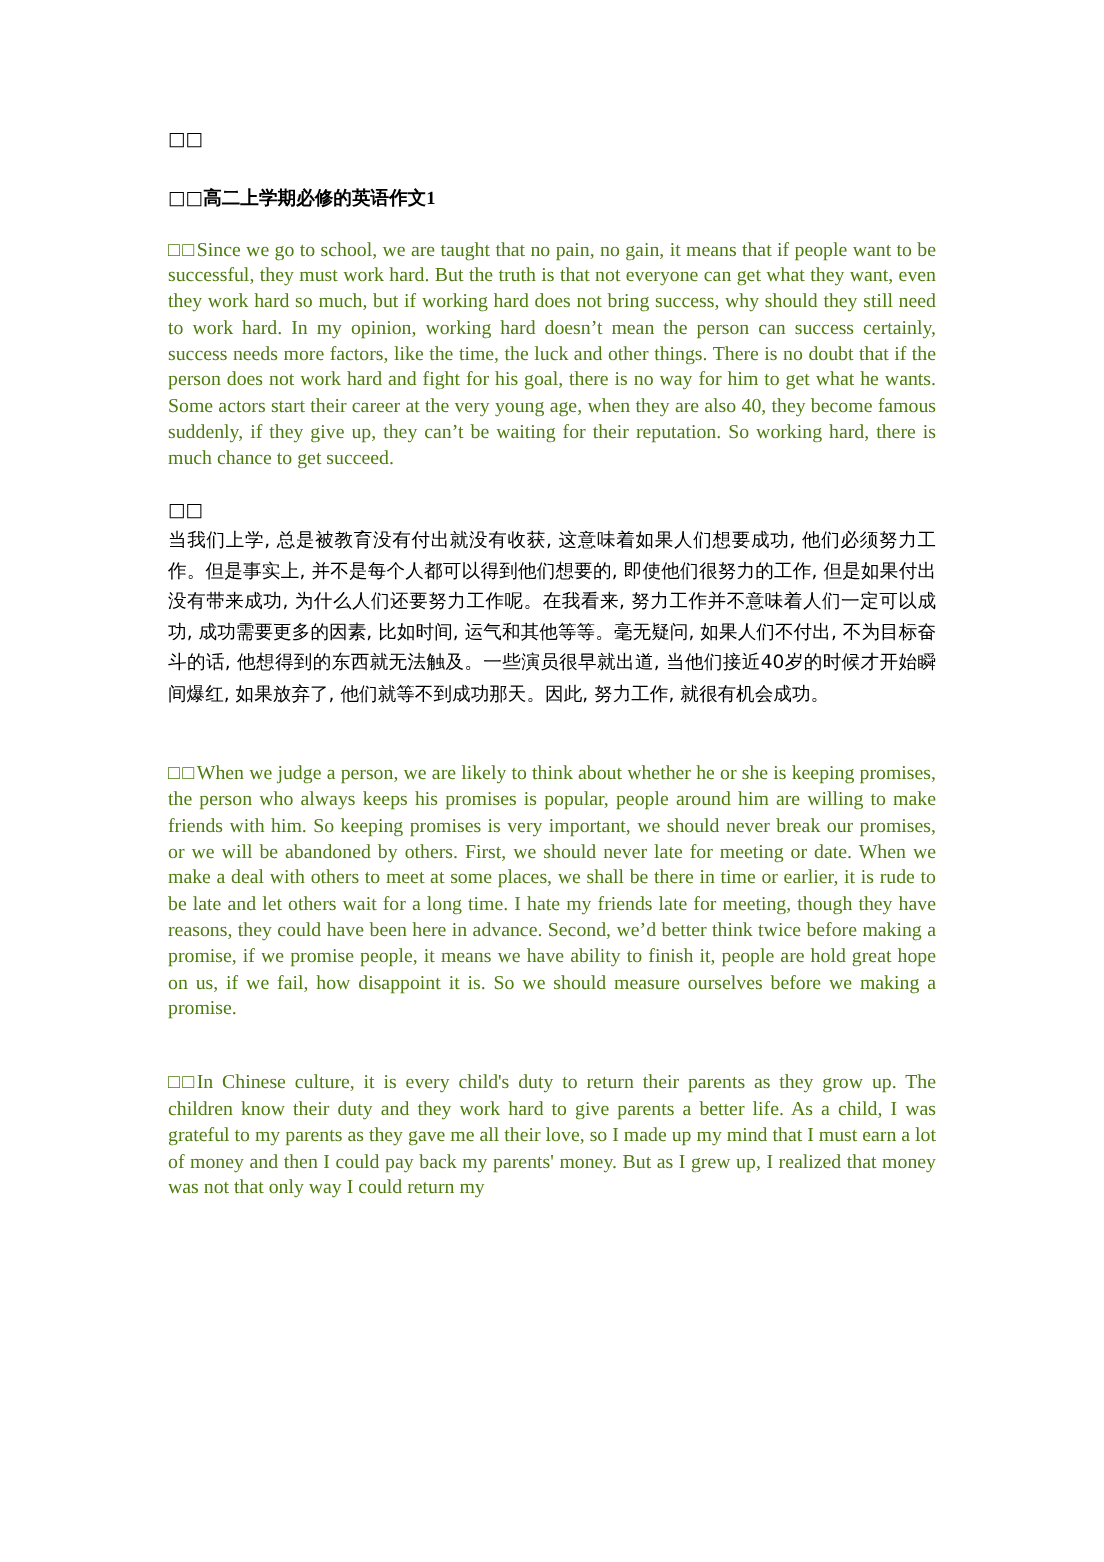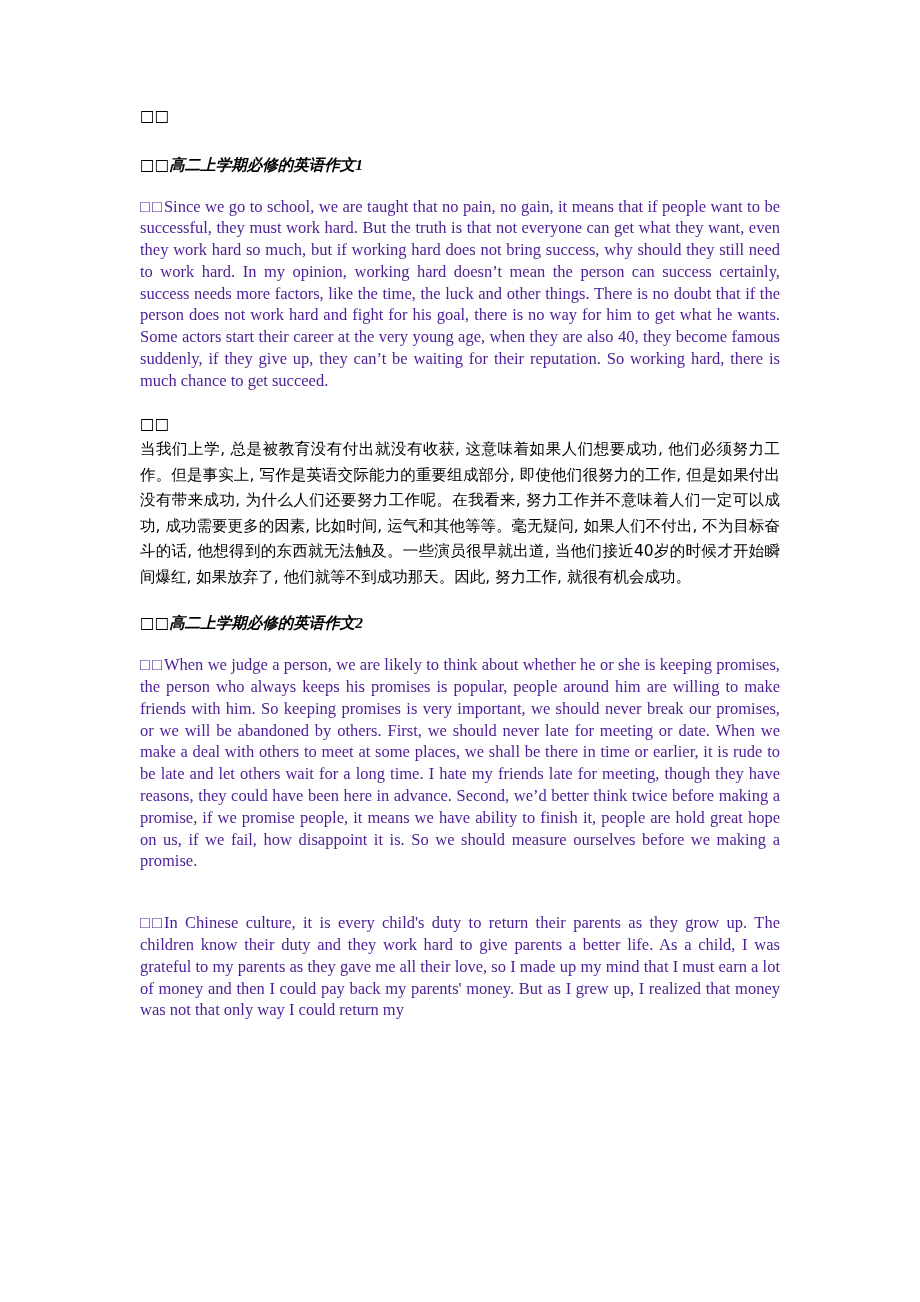--- a/index.html
+++ b/index.html
@@ -35,29 +35,28 @@
     letter-spacing: 0px;
     text-align: justify;
     color: #000000;
     font-weight: 500;
   }
   .para-en {
     font-family: "Liberation Serif", serif;
     font-size: 16.5px;
     line-height: 21.8px;
     text-align: justify;
-    color: #4c1d95;
+    color: #4d7c0f;
   }
   .heading {
     font-family: "DejaVu Sans", sans-serif;
     font-size: 15.5px;
     line-height: 22px;
     font-weight: 700;
     color: #000000;
-    font-style: italic;
   }
   .heading .num {
     font-family: "Liberation Serif", serif;
     font-weight: 700;
   }
   .gap-lead {
     margin-bottom: 2px;
   }
   .spacer-md { height: 20px; }
   .spacer-lg { height: 22px; }
@@ -78,25 +77,24 @@
 
     <div class="heading"><span>□□</span><span>高二上学期必修的英语作文</span><span class="num">1</span></div>
 
     <div class="spacer-md"></div>
 
     <p class="para-en"><span class="box-ind">□□</span><span>Since we go to school, we are taught that no pain, no gain, it means that if people want to be successful, they must work hard. But the truth is that not everyone can get what they want, even they work hard so much, but if working hard does not bring success, why should they still need to work hard. In my opinion, working hard doesn’t mean the person can success certainly, success needs more factors, like the time, the luck and other things. There is no doubt that if the person does not work hard and fight for his goal, there is no way for him to get what he wants. Some actors start their career at the very young age, when they are also 40, they become famous suddenly, if they give up, they can’t be waiting for their reputation. So working hard, there is much chance to get succeed.</span></p>
 
     <div class="spacer-md"></div>
 
     <div class="para-cn">□□</div>
-    <p class="para-cn">当我们上学, 总是被教育没有付出就没有收获, 这意味着如果人们想要成功, 他们必须努力工作。但是事实上, 写作是英语交际能力的重要组成部分, 即使他们很努力的工作, 但是如果付出没有带来成功, 为什么人们还要努力工作呢。在我看来, 努力工作并不意味着人们一定可以成功, 成功需要更多的因素, 比如时间, 运气和其他等等。毫无疑问, 如果人们不付出, 不为目标奋斗的话, 他想得到的东西就无法触及。一些演员很早就出道, 当他们接近40岁的时候才开始瞬间爆红, 如果放弃了, 他们就等不到成功那天。因此, 努力工作, 就很有机会成功。</p>
+    <p class="para-cn">当我们上学, 总是被教育没有付出就没有收获, 这意味着如果人们想要成功, 他们必须努力工作。但是事实上, 并不是每个人都可以得到他们想要的, 即使他们很努力的工作, 但是如果付出没有带来成功, 为什么人们还要努力工作呢。在我看来, 努力工作并不意味着人们一定可以成功, 成功需要更多的因素, 比如时间, 运气和其他等等。毫无疑问, 如果人们不付出, 不为目标奋斗的话, 他想得到的东西就无法触及。一些演员很早就出道, 当他们接近40岁的时候才开始瞬间爆红, 如果放弃了, 他们就等不到成功那天。因此, 努力工作, 就很有机会成功。</p>
 
     <div class="spacer-lg"></div>
 
-    <div class="heading"><span>□□</span><span>高二上学期必修的英语作文</span><span class="num">2</span></div>
 
     <div class="spacer-md"></div>
 
     <p class="para-en"><span class="box-ind">□□</span><span>When we judge a person, we are likely to think about whether he or she is keeping promises, the person who always keeps his promises is popular, people around him are willing to make friends with him. So keeping promises is very important, we should never break our promises, or we will be abandoned by others. First, we should never late for meeting or date. When we make a deal with others to meet at some places, we shall be there in time or earlier, it is rude to be late and let others wait for a long time. I hate my friends late for meeting, though they have reasons, they could have been here in advance. Second, we’d better think twice before making a promise, if we promise people, it means we have ability to finish it, people are hold great hope on us, if we fail, how disappoint it is. So we should measure ourselves before we making a promise.</span></p>
 
     <div class="spacer-md"></div>
 
 
     <div class="spacer-md"></div>
 

